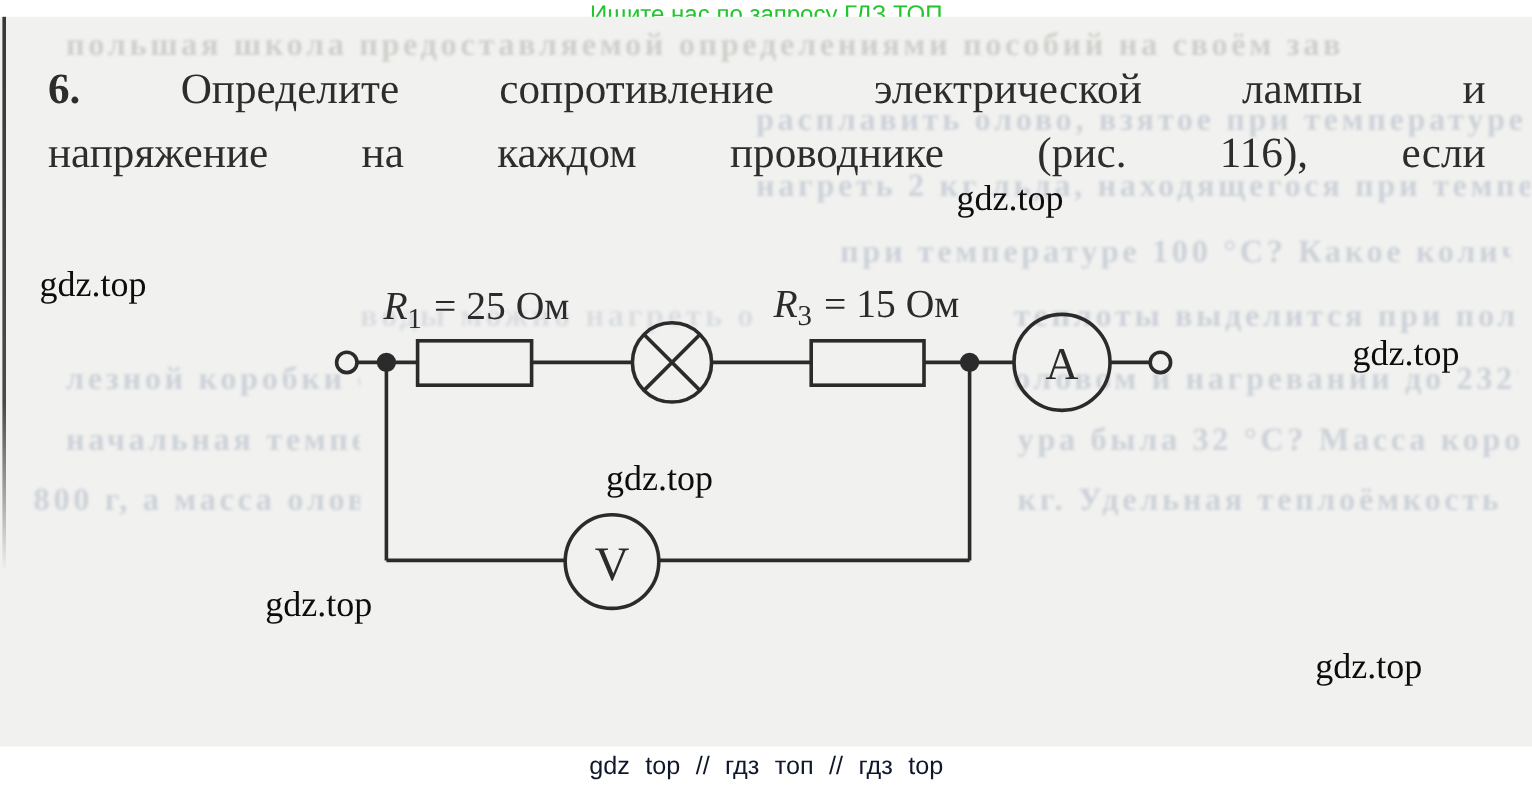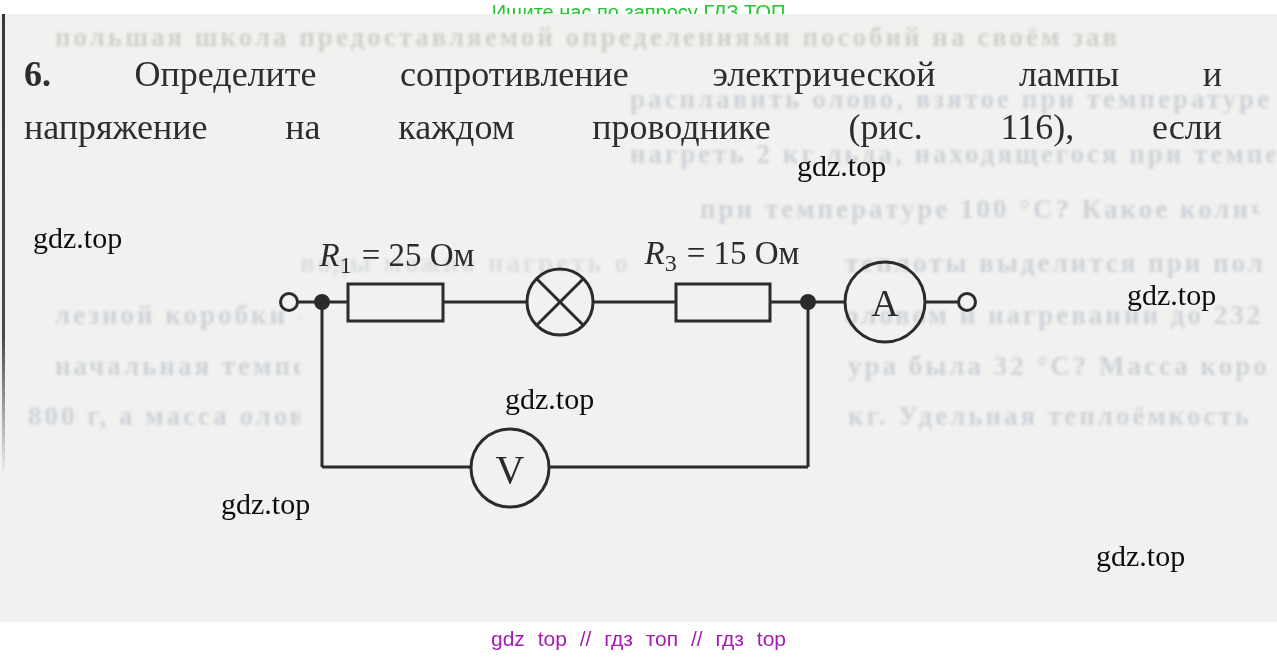--- a/index.html
+++ b/index.html
@@ -7,21 +7,21 @@
     position:relative;width:1277px;height:659px;background:#ffffff;overflow:hidden;
     font-family:"Liberation Serif","DejaVu Serif",serif;
   }
   .scan{position:absolute;left:0;top:14px;width:1277px;height:608px;background:#f1f1ef;}
   .edge{position:absolute;left:2px;top:14px;width:3px;height:462px;
     background:linear-gradient(#383838 0%,#4a4a4a 70%,rgba(100,100,100,0) 100%);}
   .promo{position:absolute;left:0;top:0;width:1277px;text-align:center;
     font-family:"Liberation Sans","DejaVu Sans",sans-serif;font-size:20px;line-height:24px;}
   .footer{position:absolute;left:0;top:627px;width:1277px;text-align:center;
     font-family:"Liberation Sans","DejaVu Sans",sans-serif;font-size:21px;word-spacing:7px;}
-  .problem{position:absolute;left:24px;top:48px;width:1198px;color:#2d2d2d;
+  .problem{position:absolute;left:40px;top:48px;width:1198px;color:#2d2d2d;
     font-size:36px;line-height:53px;}
   .pline{white-space:normal;}
   .j{text-align:justify;text-align-last:justify;}
   .pnum{font-weight:bold;}
   .bleed{position:absolute;font-family:"Liberation Serif","DejaVu Serif",serif;font-weight:bold;
     font-size:27px;color:#aeb8c6;opacity:.55;filter:blur(1.4px);letter-spacing:3px;
     white-space:nowrap;overflow:hidden;height:30px;}
   .bleed.gray{color:#b2b2ad;}
   .bleed.faint{opacity:.35;}
   .wm{position:absolute;font-family:Liberation Serif, serif;
@@ -92,14 +92,14 @@
   </svg>
 
 
   <div class="wm" style="left: 33px; top: 222px; color: rgb(13, 13, 13);">gdz.top</div>
   <div class="wm" style="left: 797px; top: 150px; color: rgb(13, 13, 13);">gdz.top</div>
   <div class="wm" style="left: 505px; top: 383px; color: rgb(13, 13, 13);">gdz.top</div>
   <div class="wm" style="left: 221px; top: 488px; color: rgb(13, 13, 13);">gdz.top</div>
   <div class="wm" style="left: 1127px; top: 279px; color: rgb(13, 13, 13);">gdz.top</div>
   <div class="wm" style="left: 1096px; top: 540px; color: rgb(13, 13, 13);">gdz.top</div>
 
-  <div class="footer" style="color:#a21caf;">gdz top // гдз топ // гдз top</div>
+  <div class="footer" style="color:#0f172a;">gdz top // гдз топ // гдз top</div>
 </div>
 
 </body></html>

